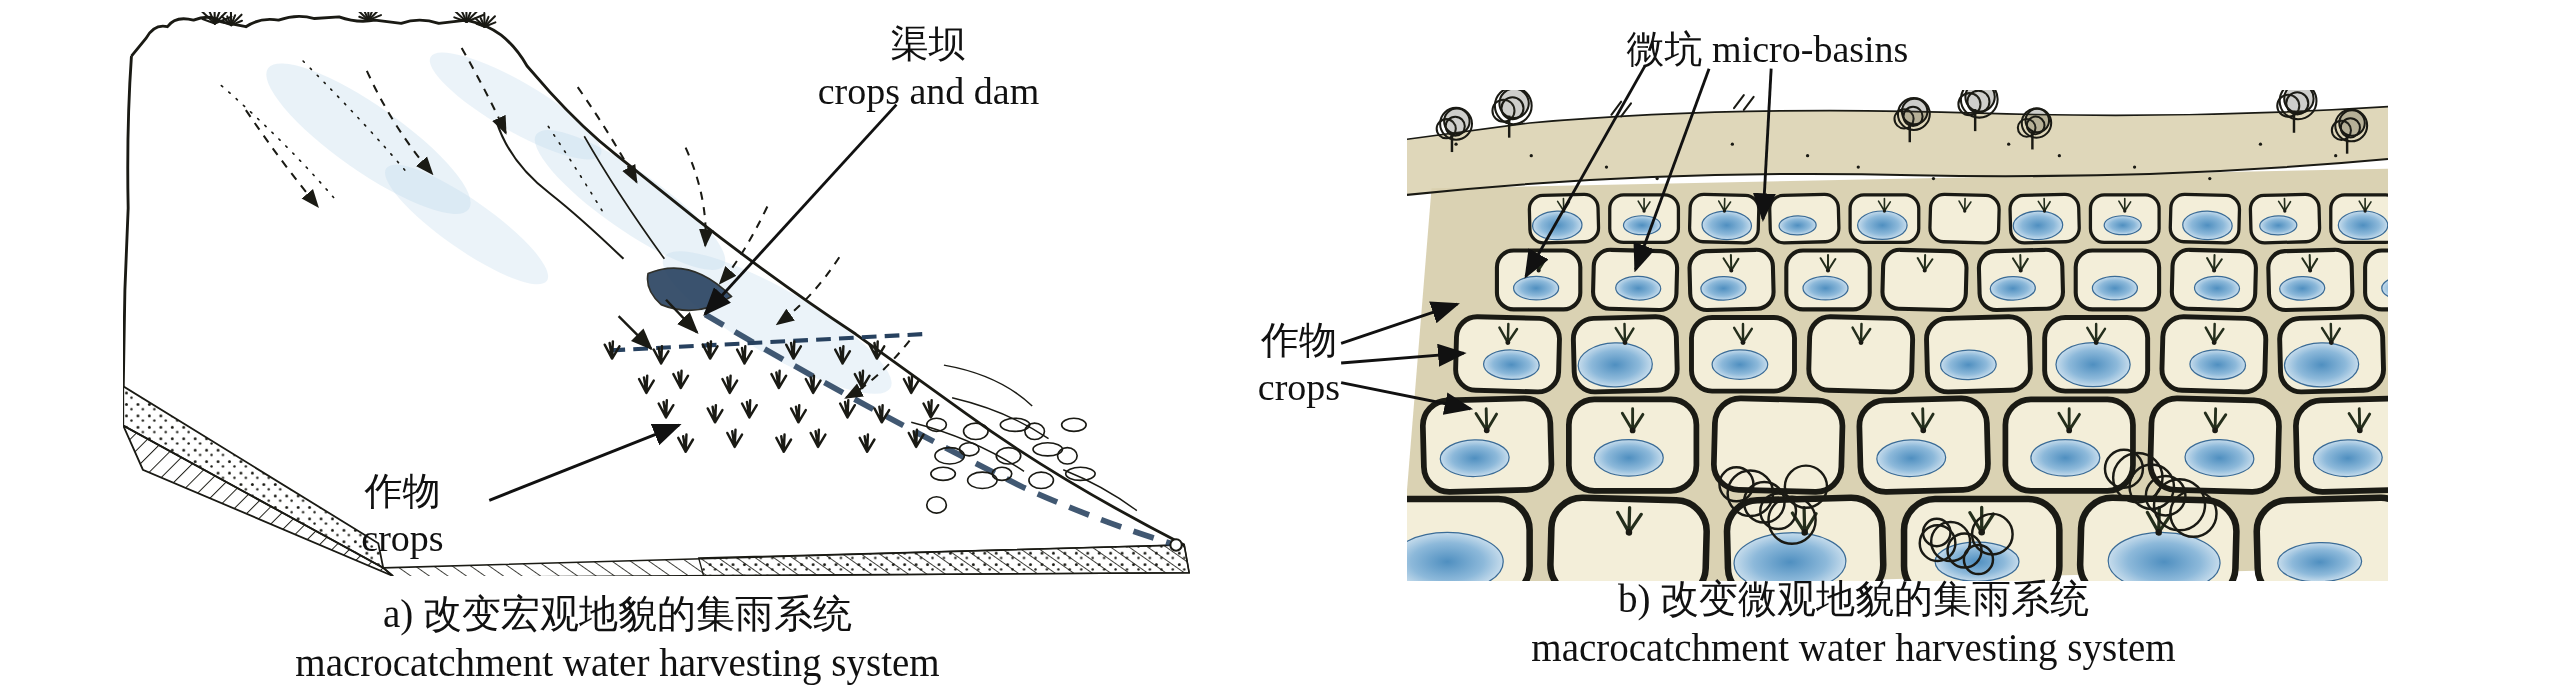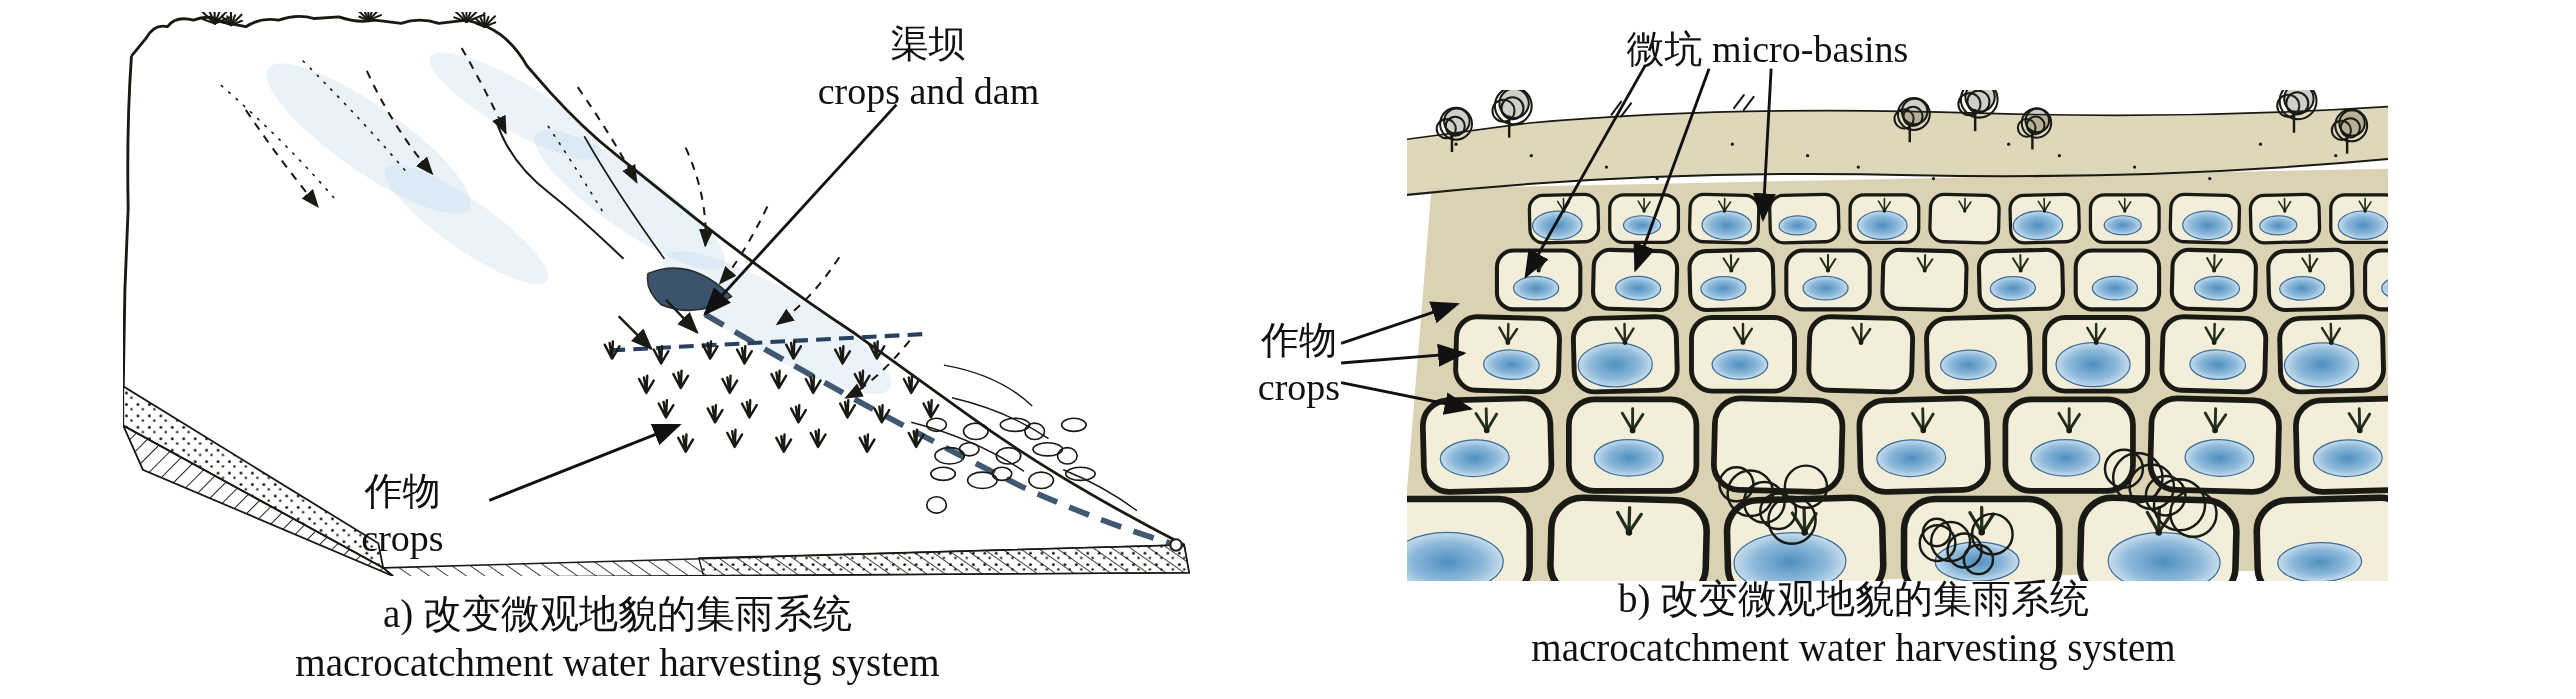--- a/index.html
+++ b/index.html
@@ -534,21 +534,21 @@
   <div class="label" style="left:1522px;top:13px;width:491px;margin-top:13px;">
     <div>微坑 micro-basins</div>
   </div>
 
   <div class="label" style="left:1217px;top:317px;width:164px;">
     <div>作物</div>
     <div>crops</div>
   </div>
 
   <div class="caption" style="left:98px;top:589px;width:1039px;">
-    <div>a) 改变微观地貌的集雨系统</div>
+    <div>a) 改变宏观地貌的集雨系统</div>
     <div>macrocatchment water harvesting system</div>
   </div>
 
   <div class="caption" style="left:1363px;top:574px;width:981px;">
     <div>b) 改变微观地貌的集雨系统</div>
     <div>macrocatchment water harvesting system</div>
   </div>
 
 </div>
 

